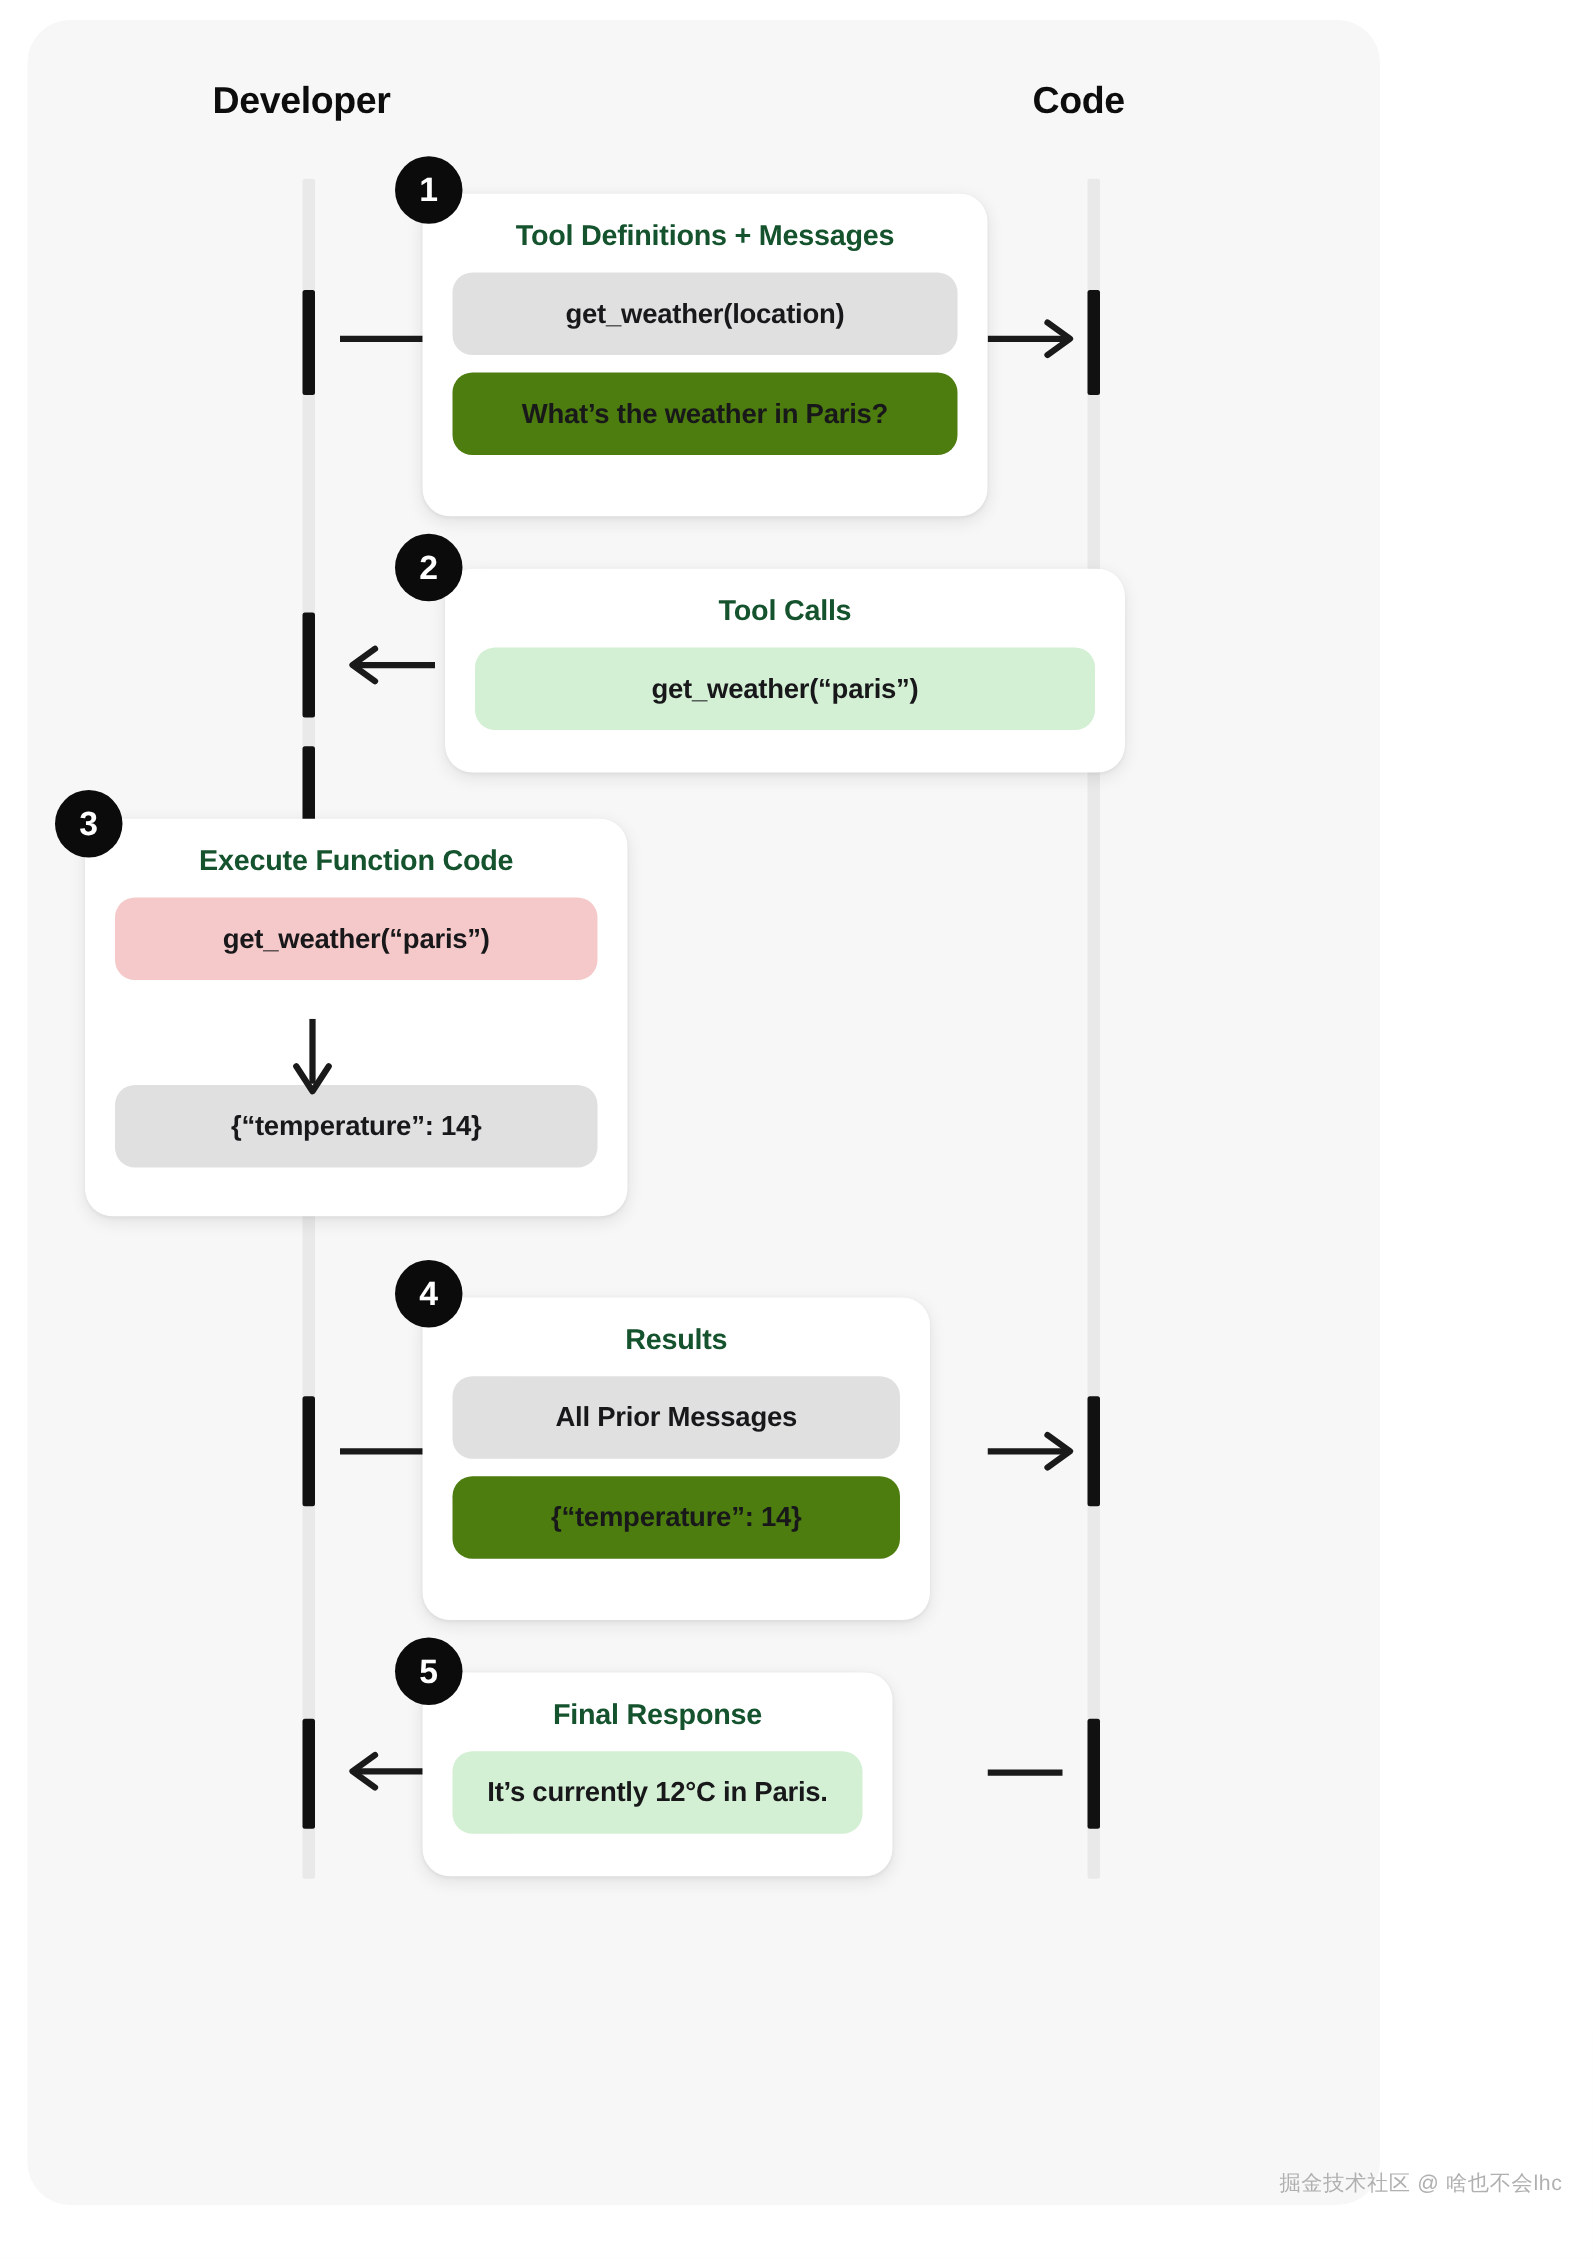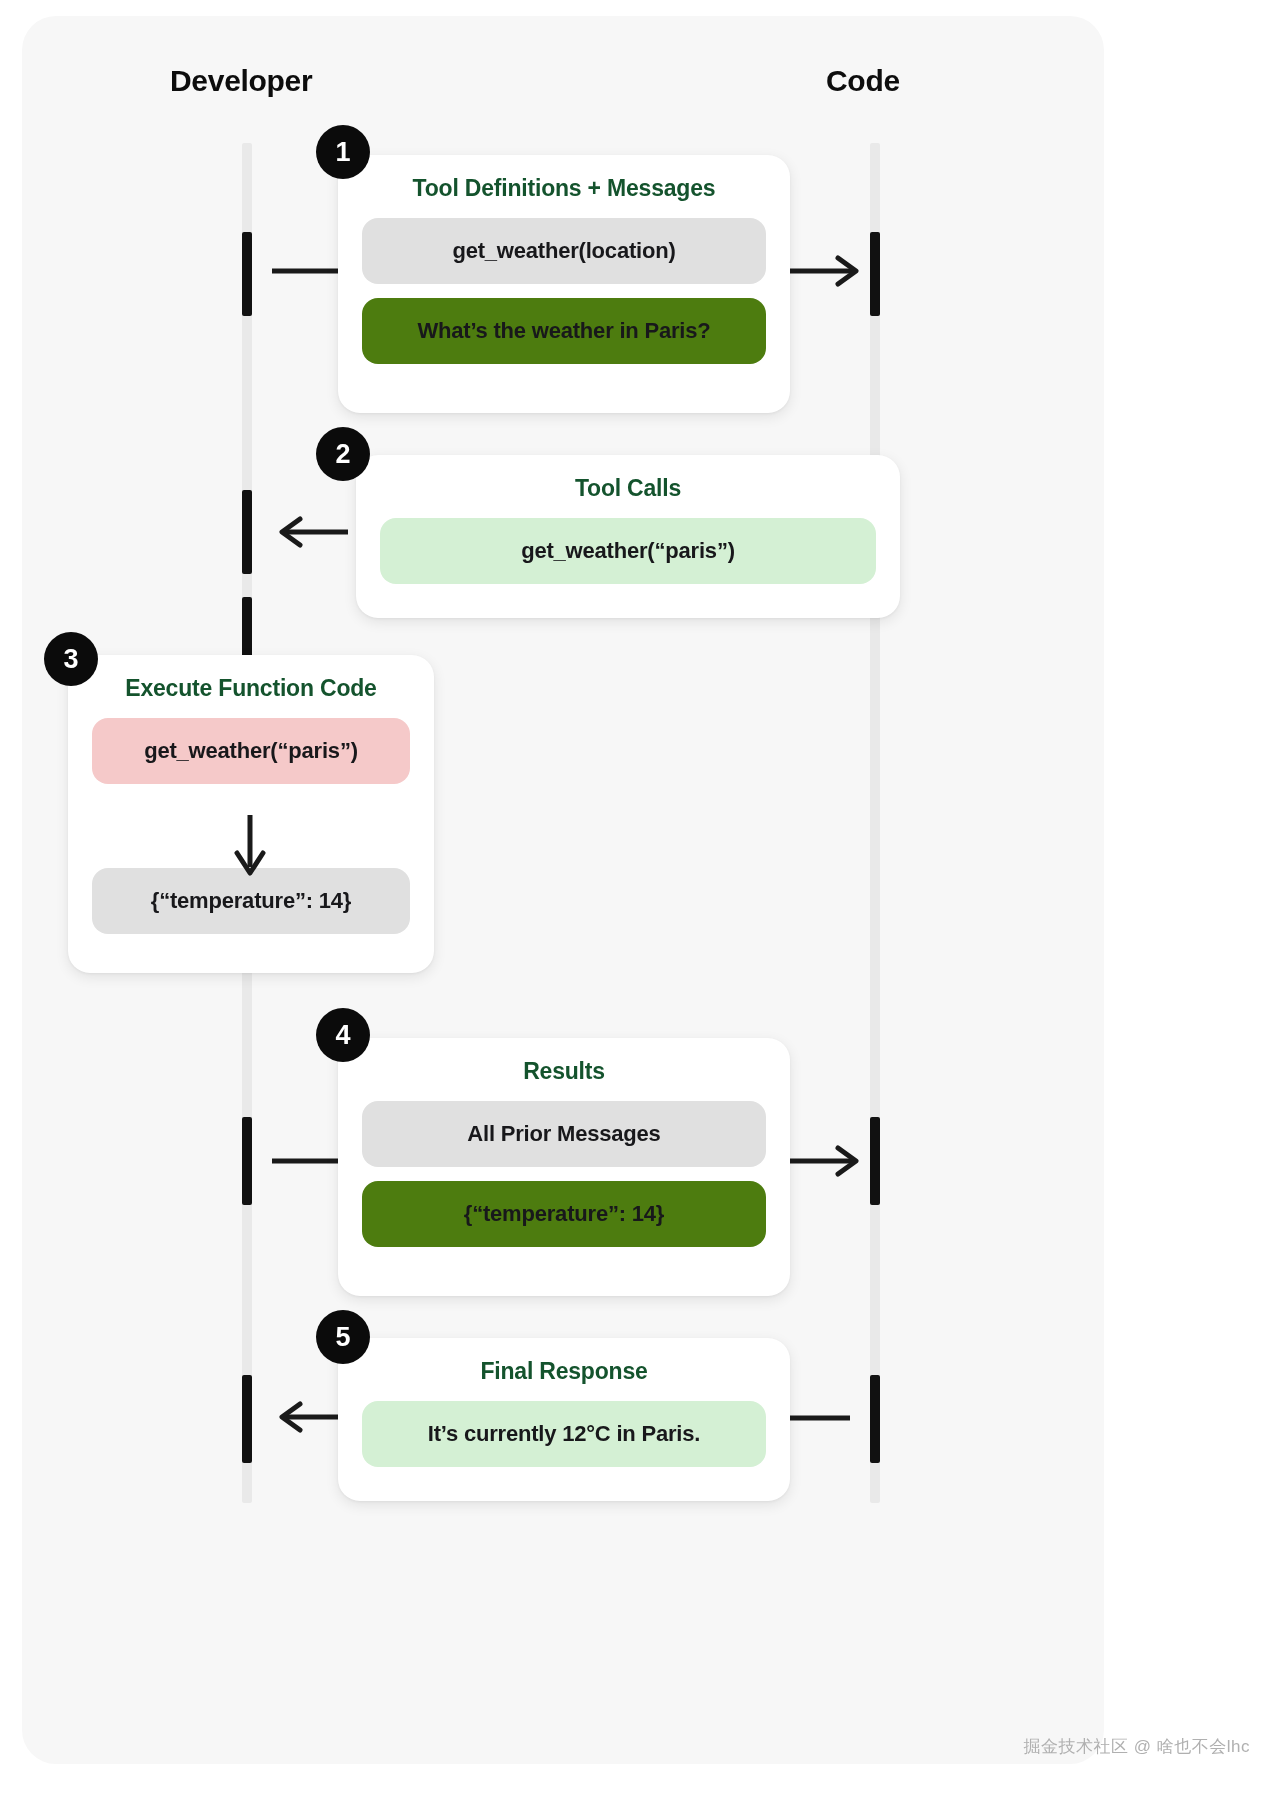--- a/index.html
+++ b/index.html
@@ -173,55 +173,55 @@
   <svg class="arrow" style="left:790px; top:518px;" width="80" height="30" viewBox="0 0 80 30">
     <line x1="0" y1="15" x2="60" y2="15" stroke="#1a1a1a" stroke-width="5"></line>
   </svg>
 
   <div class="card" id="card-2" style="left:356px; top:455px; width:544px; height:163px;">
     <div class="card-title">Tool Calls</div>
     <div class="bubble bubble-green">get_weather(“paris”)</div>
   </div>
   <div class="badge" style="left:316px; top:427px;">2</div>
 
-  <div class="card" id="card-3" style="left:68px; top:655px; width:366px; height:318px;">
+  <div class="card" id="card-3" style="left:68px; top:655px; width:434px; height:318px;">
     <div class="card-title">Execute Function Code</div>
     <div class="bubble bubble-red" style="margin-bottom:0;">get_weather(“paris”)</div>
     <div style="height:84px;"></div>
     <div class="bubble bubble-gray">{“temperature”: 14}</div>
   </div>
   <svg id="down-arrow" width="44" height="66" viewBox="0 0 44 66">
     <line x1="22" y1="0" x2="22" y2="52" stroke="#1a1a1a" stroke-width="5"></line>
     <polyline points="9,38 22,58 35,38" fill="none" stroke="#1a1a1a" stroke-width="5" stroke-linecap="round" stroke-linejoin="round"></polyline>
   </svg>
   <div class="badge" style="left:44px; top:632px;">3</div>
 
   <svg class="arrow" style="left:272px; top:1146px;" width="80" height="30" viewBox="0 0 80 30">
     <line x1="0" y1="15" x2="80" y2="15" stroke="#1a1a1a" stroke-width="5"></line>
   </svg>
   <svg class="arrow" style="left:790px; top:1142px;" width="80" height="38" viewBox="0 0 80 38">
     <line x1="0" y1="19" x2="62" y2="19" stroke="#1a1a1a" stroke-width="5"></line>
     <polyline points="48,6 66,19 48,32" fill="none" stroke="#1a1a1a" stroke-width="5" stroke-linecap="round" stroke-linejoin="round"></polyline>
   </svg>
 
-  <div class="card" id="card-4" style="left:338px; top:1038px; width:452px; height:258px;">
+  <div class="card" id="card-4" style="left:338px; top:1038px; width:406px; height:258px;">
     <div class="card-title">Results</div>
     <div class="bubble bubble-gray">All Prior Messages</div>
     <div class="bubble bubble-blue">{“temperature”: 14}</div>
   </div>
   <div class="badge" style="left:316px; top:1008px;">4</div>
 
   <svg class="arrow" style="left:268px; top:1398px;" width="80" height="38" viewBox="0 0 80 38">
     <line x1="18" y1="19" x2="80" y2="19" stroke="#1a1a1a" stroke-width="5"></line>
     <polyline points="32,6 14,19 32,32" fill="none" stroke="#1a1a1a" stroke-width="5" stroke-linecap="round" stroke-linejoin="round"></polyline>
   </svg>
   <svg class="arrow" style="left:790px; top:1403px;" width="80" height="30" viewBox="0 0 80 30">
     <line x1="0" y1="15" x2="60" y2="15" stroke="#1a1a1a" stroke-width="5"></line>
   </svg>
 
-  <div class="card" id="card-5" style="left:338px; top:1338px; width:452px; height:163px;">
+  <div class="card" id="card-5" style="left:338px; top:1338px; width:376px; height:163px;">
     <div class="card-title">Final Response</div>
     <div class="bubble bubble-green">It’s currently 12°C in Paris.</div>
   </div>
   <div class="badge" style="left:316px; top:1310px;">5</div>
 
   <div id="watermark">掘金技术社区 @ 啥也不会lhc</div>
 </div>
 
 </body></html>

